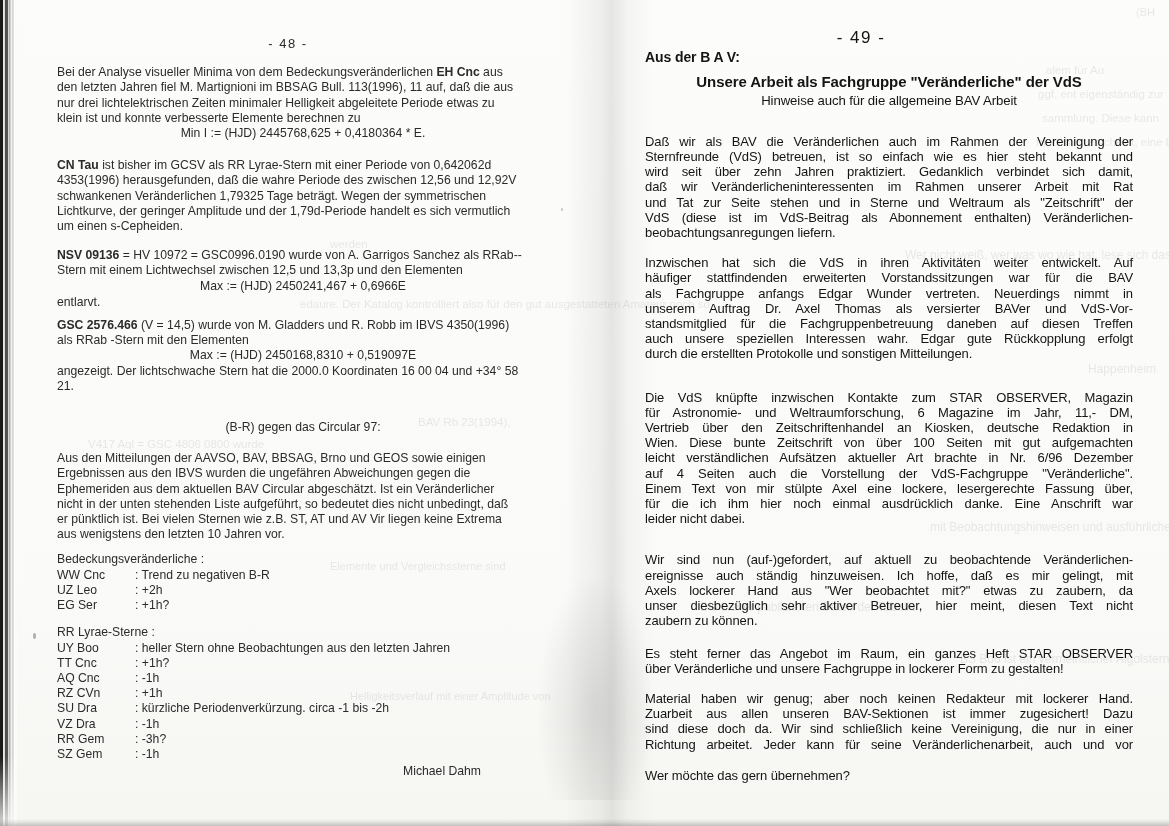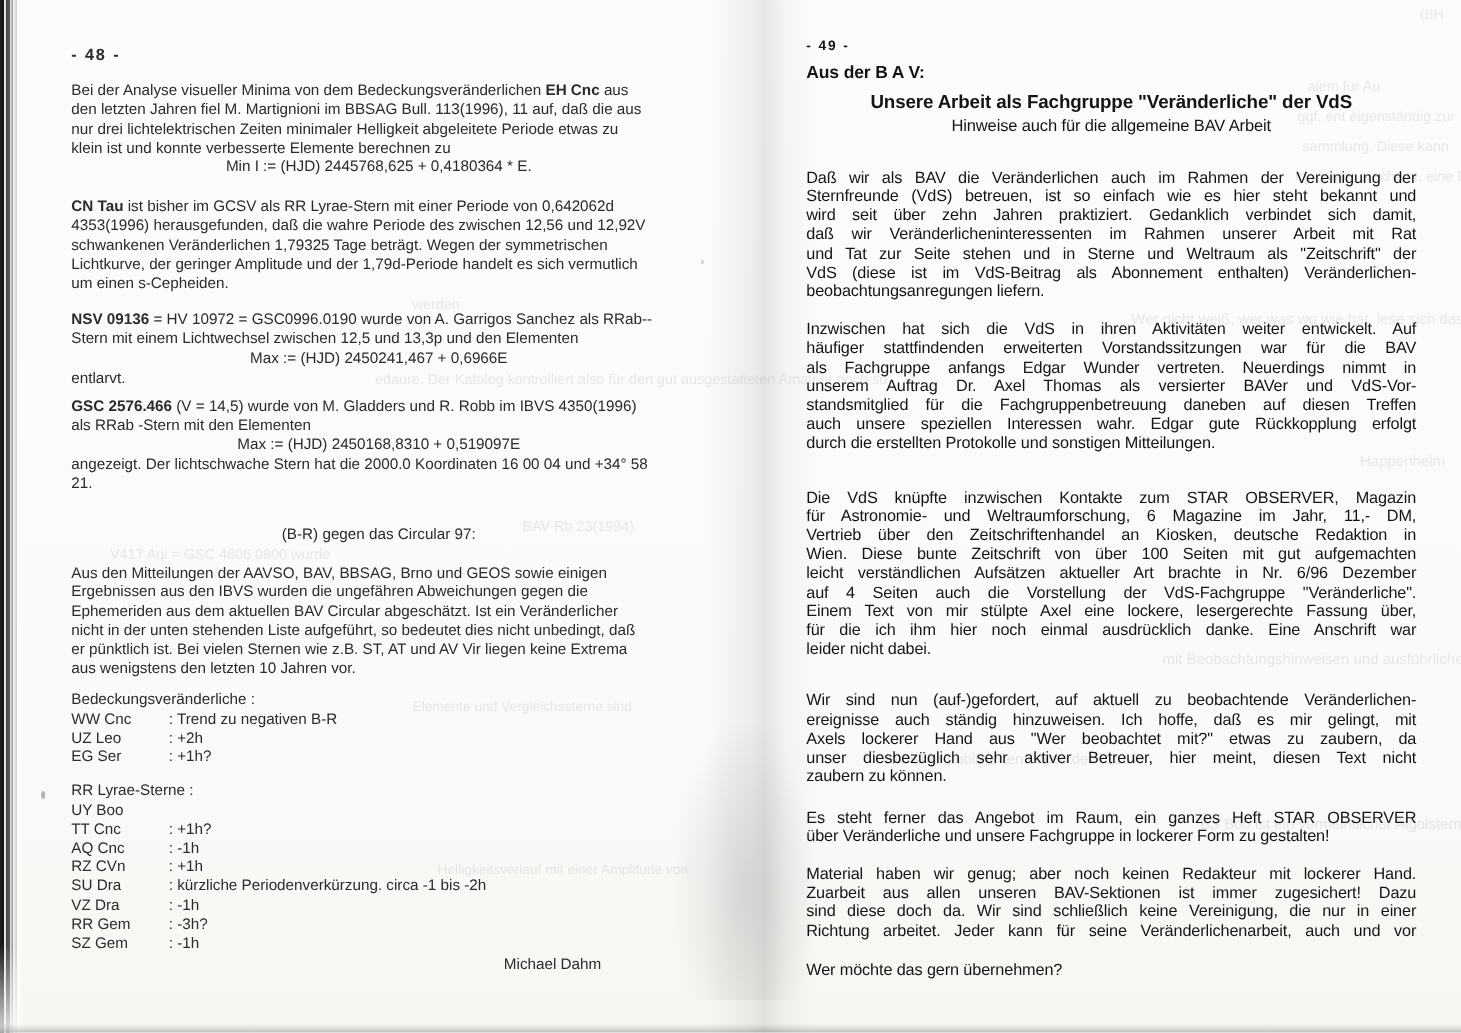--- a/index.html
+++ b/index.html
@@ -18,23 +18,23 @@
       background:linear-gradient(90deg,rgba(0,0,0,0) 0%,rgba(0,0,0,0.055) 40%,
                  rgba(0,0,0,0.09) 52%,rgba(0,0,0,0.03) 70%,rgba(0,0,0,0) 100%);}
   .gutter-blob{position:absolute;left:540px;top:580px;width:110px;height:220px;
       background:radial-gradient(ellipse at 50% 60%,rgba(0,0,0,0.10) 0%,rgba(0,0,0,0.04) 50%,rgba(0,0,0,0) 75%);}
   .bottom-shade{position:absolute;left:0;right:0;bottom:0;height:7px;
       background:linear-gradient(180deg,rgba(0,0,0,0) 0%,rgba(0,0,0,0.10) 55%,rgba(0,0,0,0.22) 100%);}
   
   .page{position:absolute;}
   .page-left{left:57px;top:36px;width:492px;font-size:12.2px;line-height:15.2px;color:#2b2b2b;}
   .page-right{left:645px;top:30px;width:488px;font-size:13px;line-height:15.2px;color:#141414;letter-spacing:-0.1px;}
-  .pagenum{font-weight:bold;font-size:13px;letter-spacing:1.5px;}
+  .pagenum{font-weight:normal;font-size:13px;letter-spacing:1.5px;text-align:center;}
   .page-left .pagenum{width:462px;}
-  .page-right .pagenum{width:432px;font-size:11px;}
+  .page-right .pagenum{width:432px;font-size:17px;}
   .kicker{font-weight:bold;font-size:14px;margin-top:5px;}
   .title{font-weight:bold;font-size:15px;text-align:center;margin-top:9px;white-space:nowrap;}
   .subtitle{font-size:13.2px;text-align:center;margin-top:3px;white-space:nowrap;}
   .tl{white-space:nowrap;}
   .tl.just{text-align:justify;text-align-last:justify;}
   .formula{text-align:center;white-space:nowrap;}
   .centerline{text-align:center;white-space:nowrap;}
   .listheader{white-space:nowrap;}
   .listrow{display:flex;white-space:nowrap;}
   .listrow .star{width:78px;flex:none;}
@@ -124,20 +124,21 @@
           <span class="star">UZ Leo</span>
           <span class="val">: +2h</span>
         </div>
         <div class="listrow">
           <span class="star">EG Ser</span>
           <span class="val">: +1h?</span>
         </div>
         <div class="listheader" style="margin-top: 12px;">RR Lyrae-Sterne :</div>
         <div class="listrow">
           <span class="star">UY Boo</span>
+          <span class="val">: heller Stern ohne Beobachtungen aus den letzten Jahren</span>
         </div>
         <div class="listrow">
           <span class="star">TT Cnc</span>
           <span class="val">: +1h?</span>
         </div>
         <div class="listrow">
           <span class="star">AQ Cnc</span>
           <span class="val">: -1h</span>
         </div>
         <div class="listrow">

